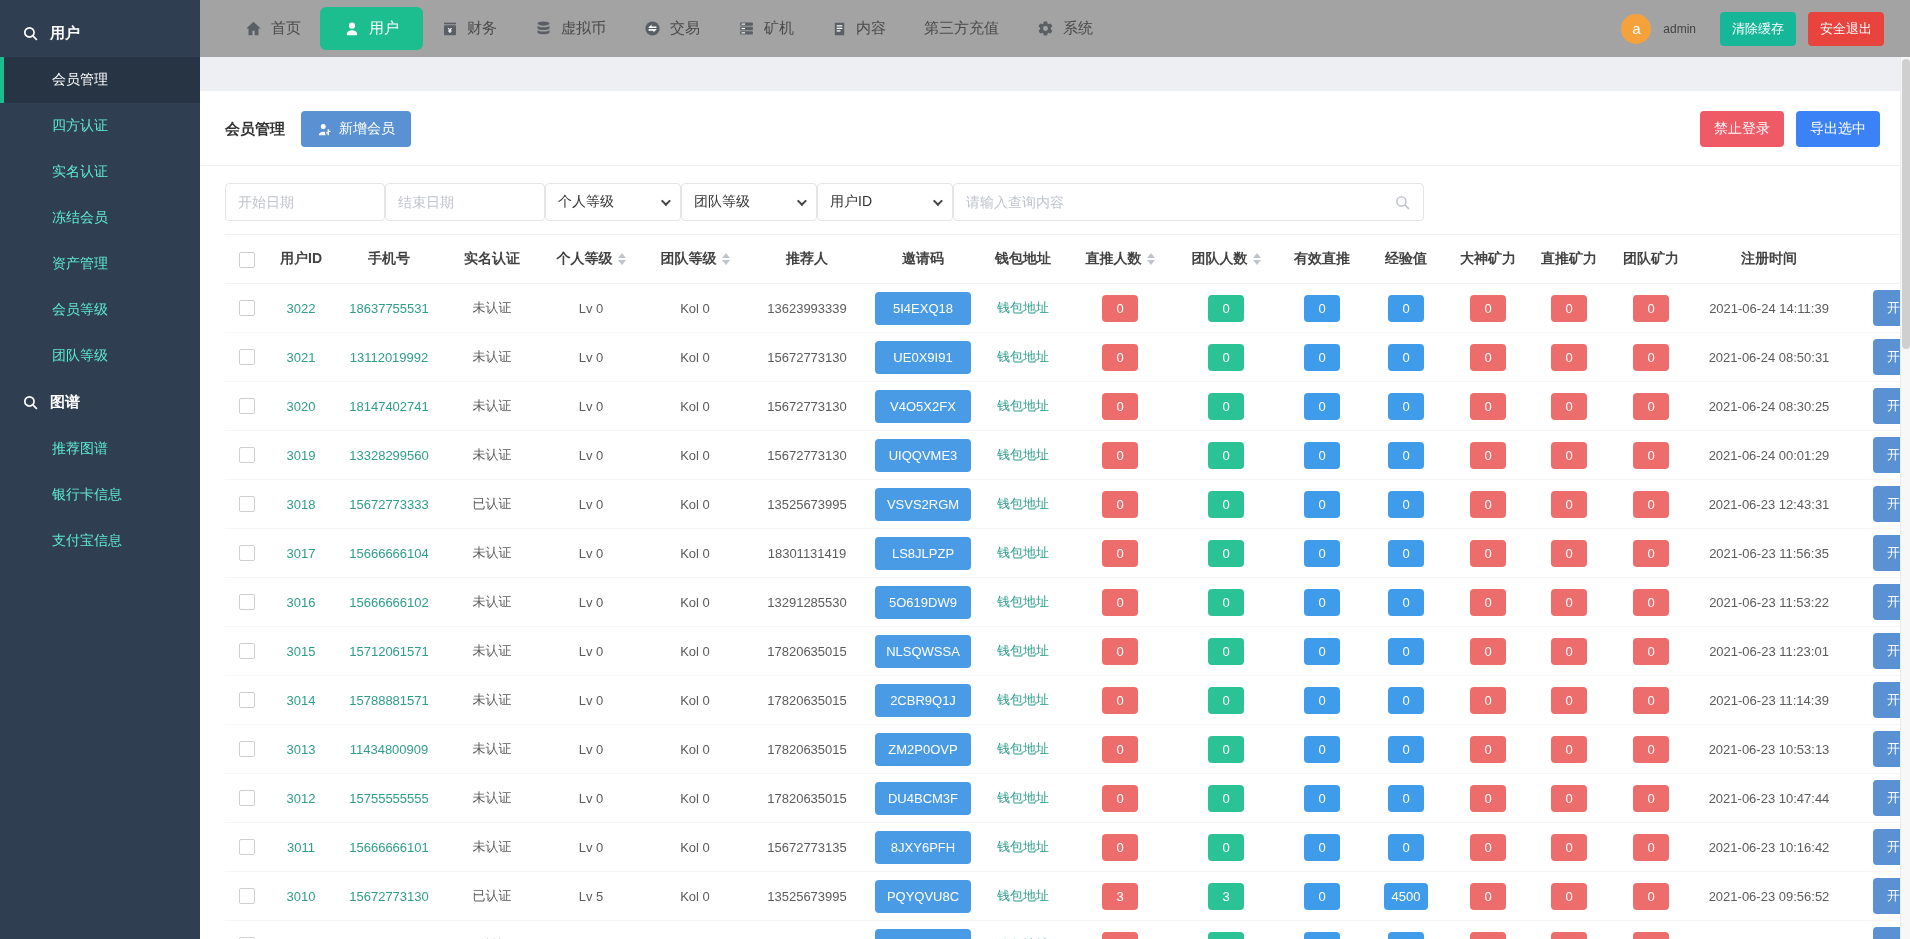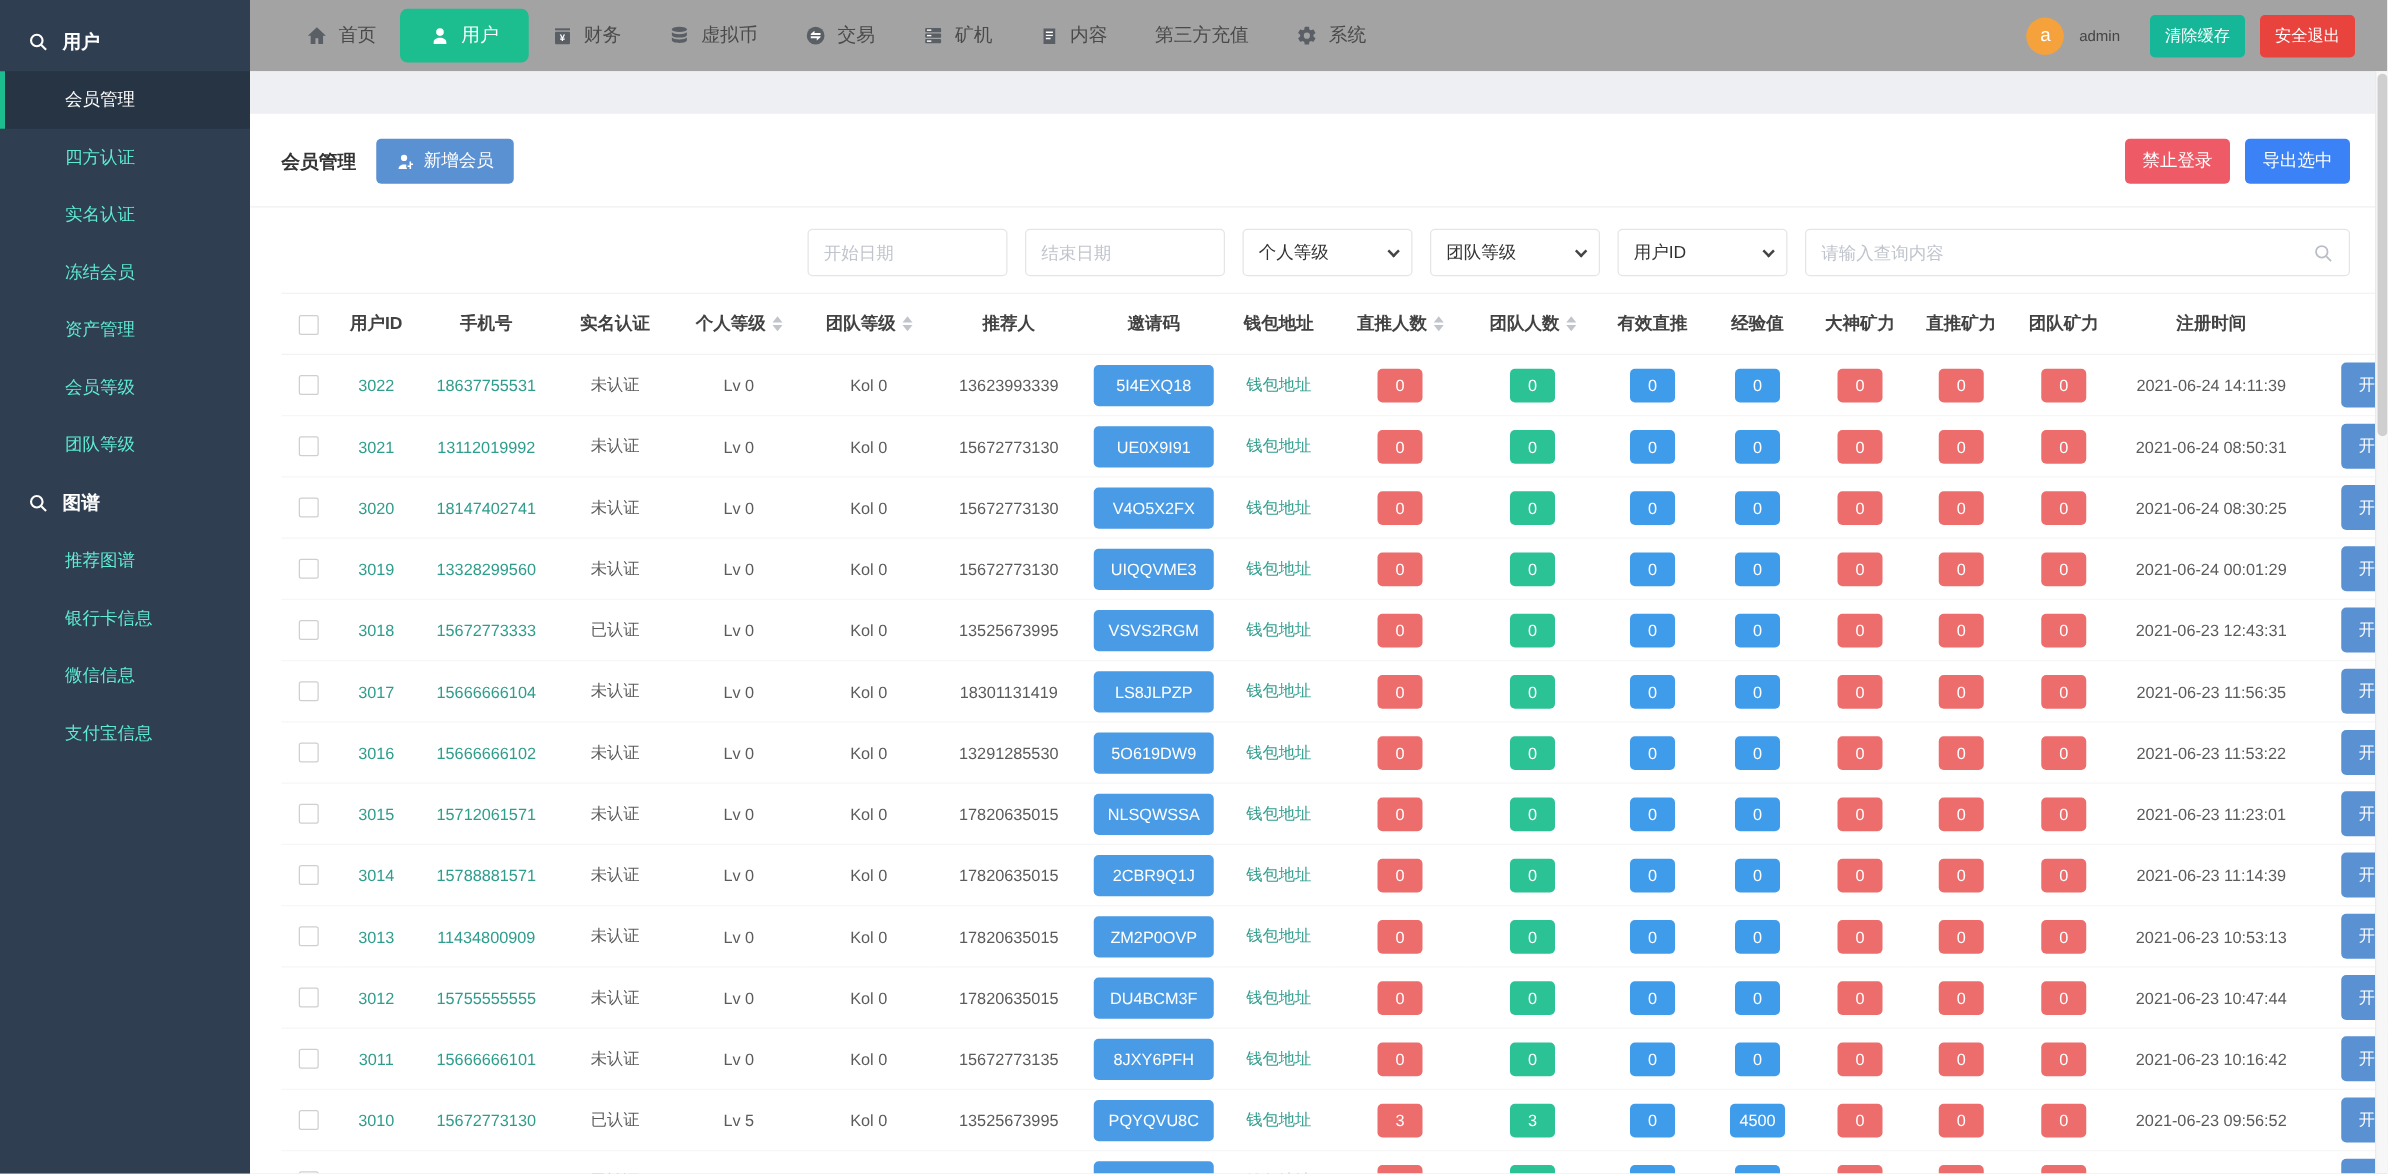--- a/index.html
+++ b/index.html
@@ -36,28 +36,28 @@
   .card{background:#fff;flex:1;padding-left:25px;overflow:hidden;display:flex;flex-direction:column}
   .card-head{display:flex;align-items:center;padding:20px 30px 18px 0;flex-shrink:0}
   .page-title{font-size:15px;font-weight:bold;color:#333}
   .btn-add{background:#5a91d2;margin-left:16px;display:inline-flex;gap:7px;align-items:center;padding:9px 16px;font-size:14px}
   .head-right{margin-left:auto;display:flex;gap:12px}
   .btn-ban{background:#ee5a66;padding:9px 14px;font-size:14px}
   .btn-export{background:#3b82f6;padding:9px 14px;font-size:14px}
   .divider{border-bottom:1px solid #efefef;margin-left:-25px}
 
   
-  .filters{display:flex;justify-content:flex-end;align-items:center;gap:14px;padding:17px 30px 13px 0;flex-shrink:0}
+  .filters{display:flex;align-items:center;gap:0;padding:17px 30px 13px 0;flex-shrink:0}
   .f-input{height:38px;border:1px solid #e5e5e5;border-radius:4px;padding:0 12px;font-size:14px;color:#444;outline:none;font-family:inherit}
   .f-input::placeholder{color:#c0c4cc}
   .f-date{width:160px}
   .f-select{width:136px;height:38px;border:1px solid #e5e5e5;border-radius:4px;padding:0 12px;font-size:14px;color:#333;background:#fff;display:flex;align-items:center;justify-content:space-between;cursor:pointer}
   .chev{width:7px;height:7px;border-right:2px solid #444;border-bottom:2px solid #444;transform:rotate(45deg) translateY(-2px)}
   .search-wrap{position:relative}
-  .search-input{width:436px;padding-right:57px}
+  .search-input{width:471px;padding-right:57px}
   .search-icon{position:absolute;right:13px;top:11px;display:inline-flex}
 
   
   .table-wrap{flex:1;overflow:hidden}
   table{border-collapse:collapse;table-layout:fixed;width:1730px;font-size:13px}
   thead th{font-size:14px;color:#424242;font-weight:bold;text-align:center;padding:15px 0;border-top:1px solid #f0f0f0;border-bottom:1px solid #f2f2f2;white-space:nowrap}
   tbody td{text-align:center;height:49px;border-bottom:1px solid #f6f6f6;color:#5b5b5b;white-space:nowrap;overflow:hidden}
   .t-link{color:#2f9d8c;cursor:pointer}
   .cb{display:inline-block;width:16px;height:16px;border:1px solid #cfcfcf;border-radius:2px;background:#fff;vertical-align:middle;cursor:pointer}
   .sort{display:inline-flex;flex-direction:column;margin-left:5px;vertical-align:middle;gap:2px}
@@ -102,21 +102,20 @@
           <span class="side-ico">
             <svg width="17" height="17" viewBox="0 0 24 24" fill="none" stroke="#fff" stroke-width="2.4">
               <circle cx="10.5" cy="10.5" r="6.5"></circle>
               <line x1="15.6" y1="15.6" x2="21" y2="21"></line>
             </svg>
           </span>
           <span>图谱</span>
         </div>
         <div class="side-item">推荐图谱</div>
         <div class="side-item">银行卡信息</div>
-        <div class="side-item">微信信息</div>
         <div class="side-item">支付宝信息</div>
       </div>
   </aside>
 
   <div class="main">
 
     <header class="topbar">
       <div style="display:flex;align-items:center">
           <div class="nav-item">
             <span class="nav-icon">

